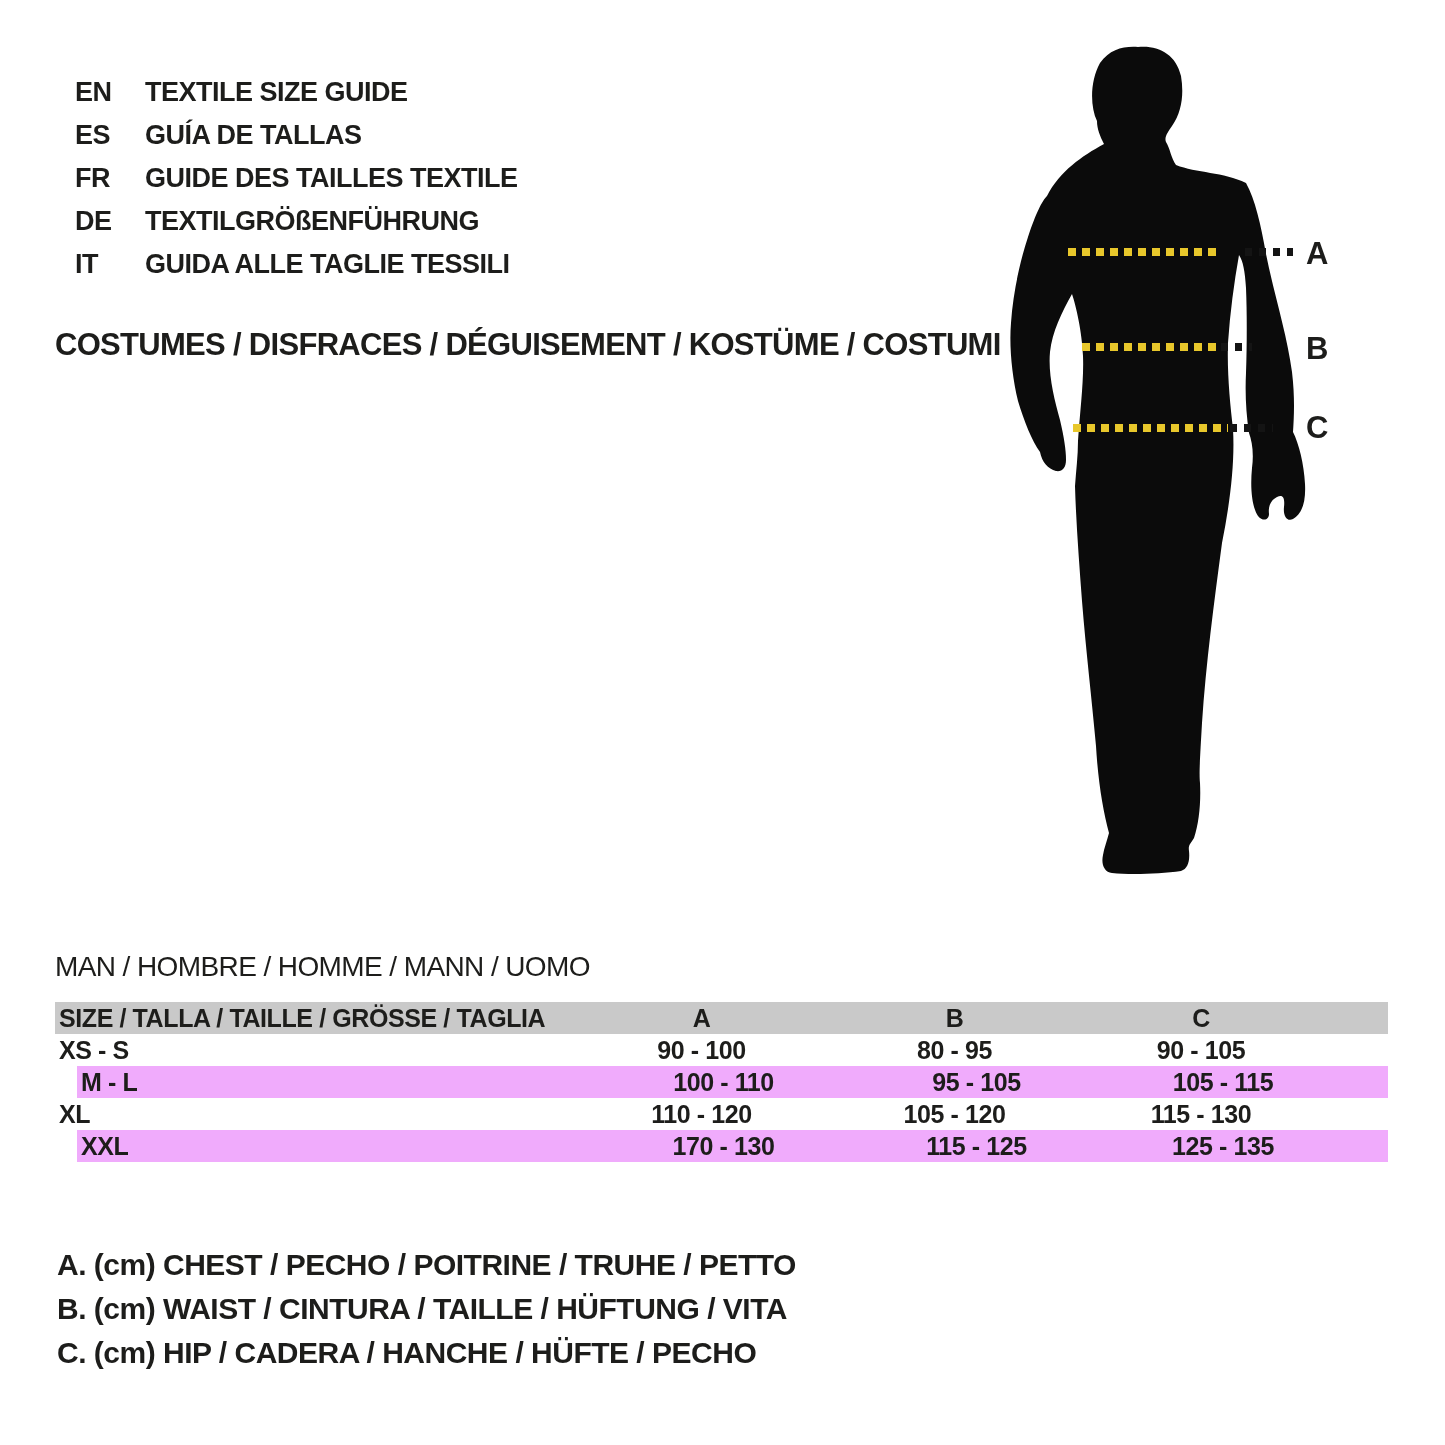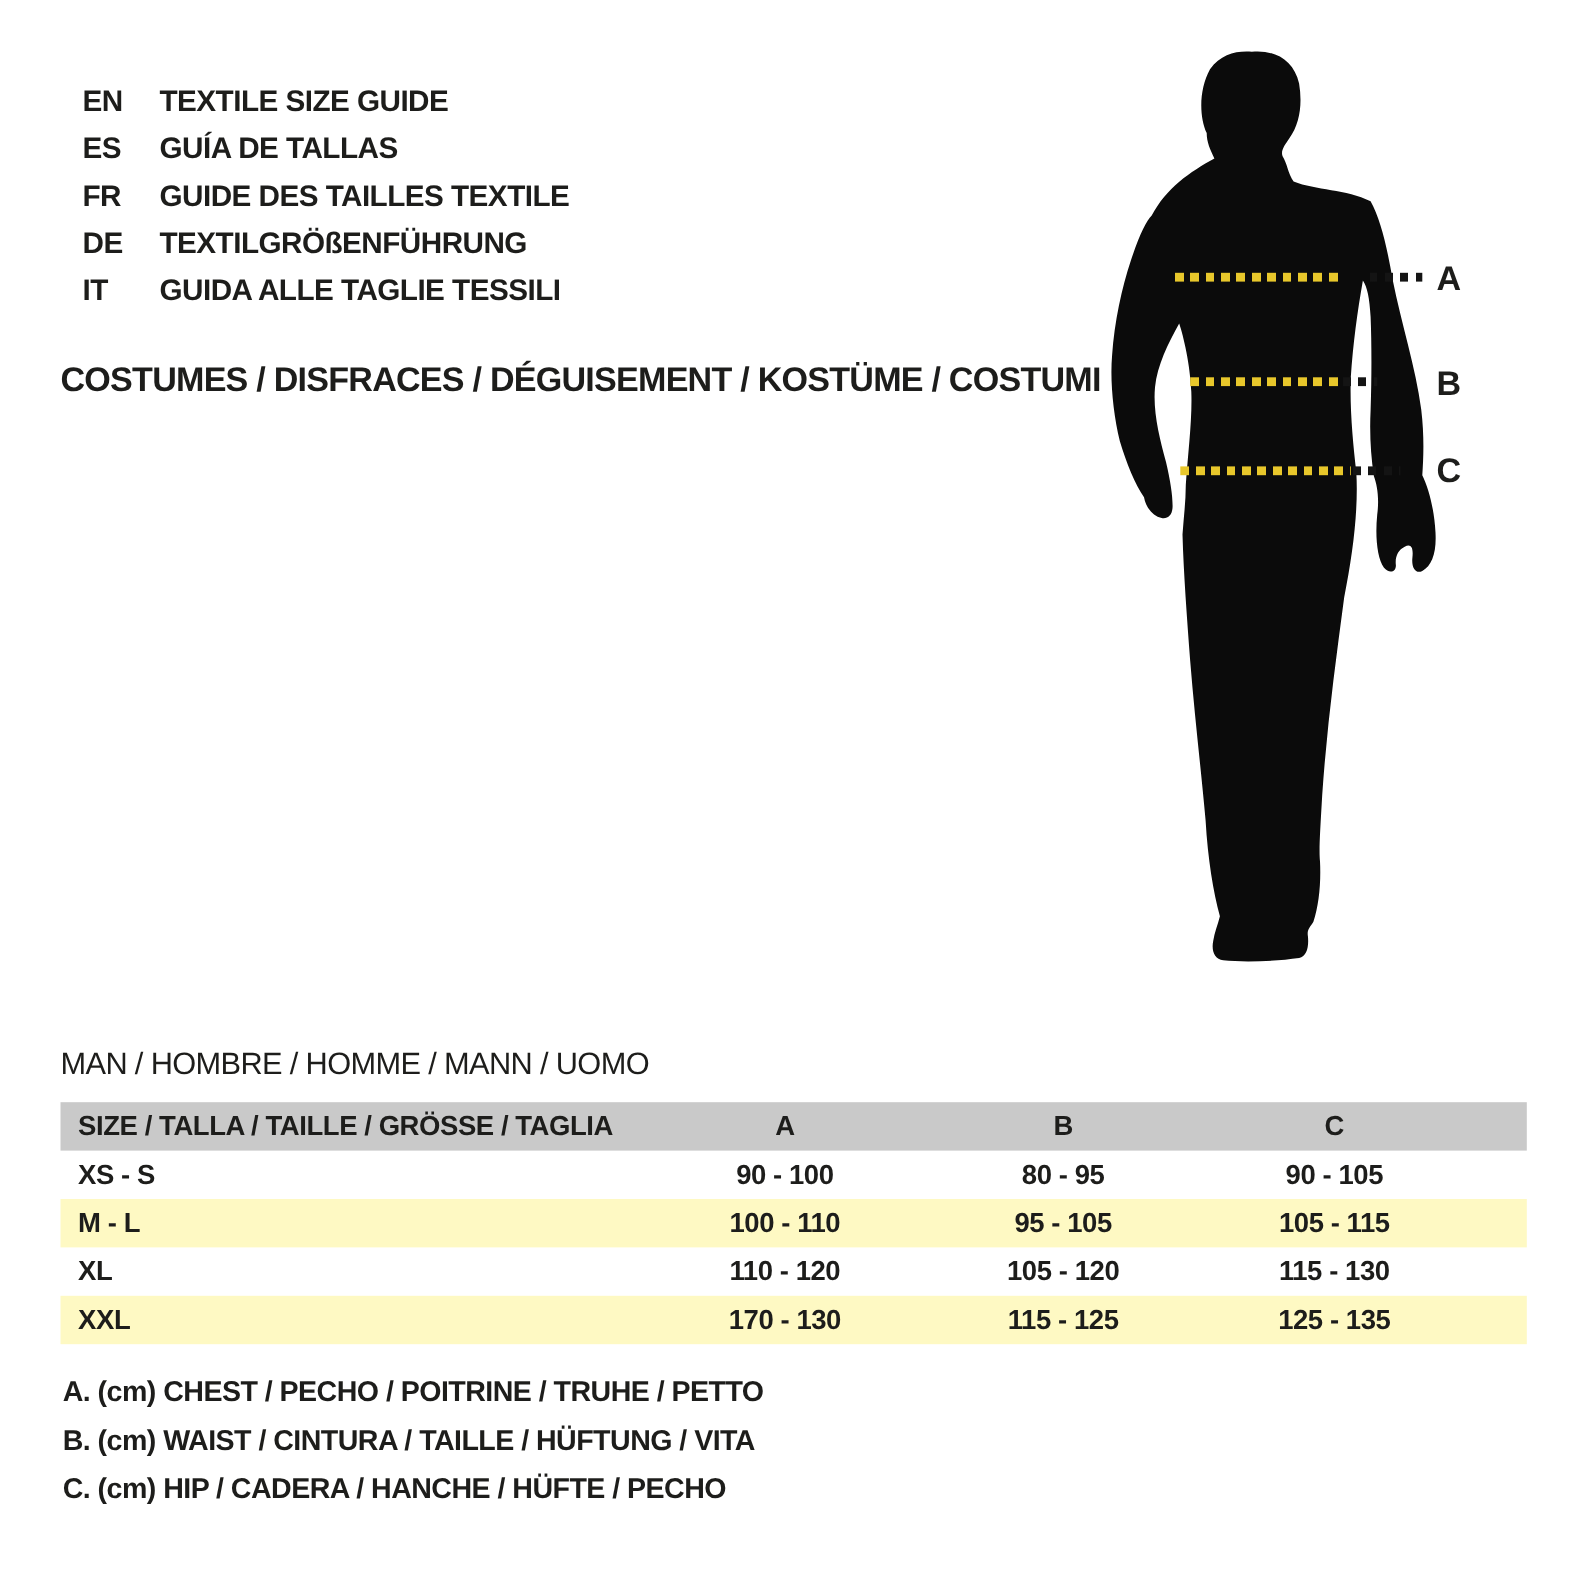--- a/index.html
+++ b/index.html
@@ -26,30 +26,30 @@
   .dash-black{background:repeating-linear-gradient(90deg,#141414 0 7px,transparent 7px 14px);}
   .measure-label{position:absolute;font-size:31px;font-weight:800;line-height:1;}
 
   
   .gender{left:55px;top:951px;font-size:28px;font-weight:400;
     letter-spacing:-0.6px;white-space:nowrap;}
 
   
   .size-table{left:55px;top:1002px;width:1333px;font-size:25px;font-weight:700;letter-spacing:-0.4px;}
   .t-row{display:grid;grid-template-columns:520px 253px 253px 240px 1fr;
-    height:44px;align-items:center;padding-left:12px;}
+    height:32px;align-items:center;}
   .t-row .cell-l{text-align:left;padding-left:4px;white-space:nowrap;}
   .t-row .cell-c{text-align:center;white-space:nowrap;}
   .t-head{background:#c9c9c9;}
-  .t-stripe{background:#fef9c3;}
+  .t-stripe{background:#f0abfc;margin-left:22px;}
 
   
   .legend-block{left:57px;top:1243px;}
   .legend-line{height:44px;display:flex;align-items:center;
-    font-size:26px;font-weight:700;letter-spacing:-0.5px;white-space:nowrap;}
+    font-size:30px;font-weight:700;letter-spacing:-0.5px;white-space:nowrap;}
 </style>
 </head>
 <body>
 
 <div class="abs lang-block">
   <div class="lang-row">
     <span class="lang-code">EN</span>
     <span>TEXTILE SIZE GUIDE</span>
   </div>
   <div class="lang-row">

